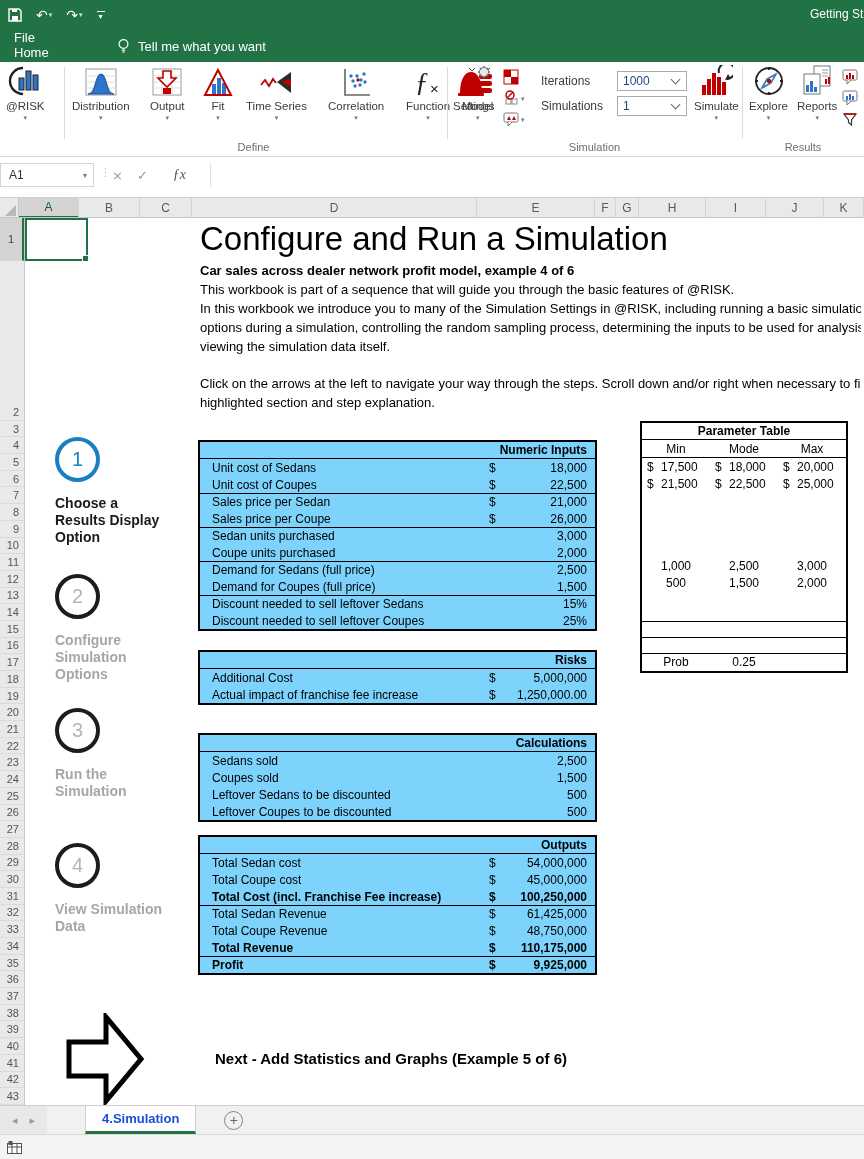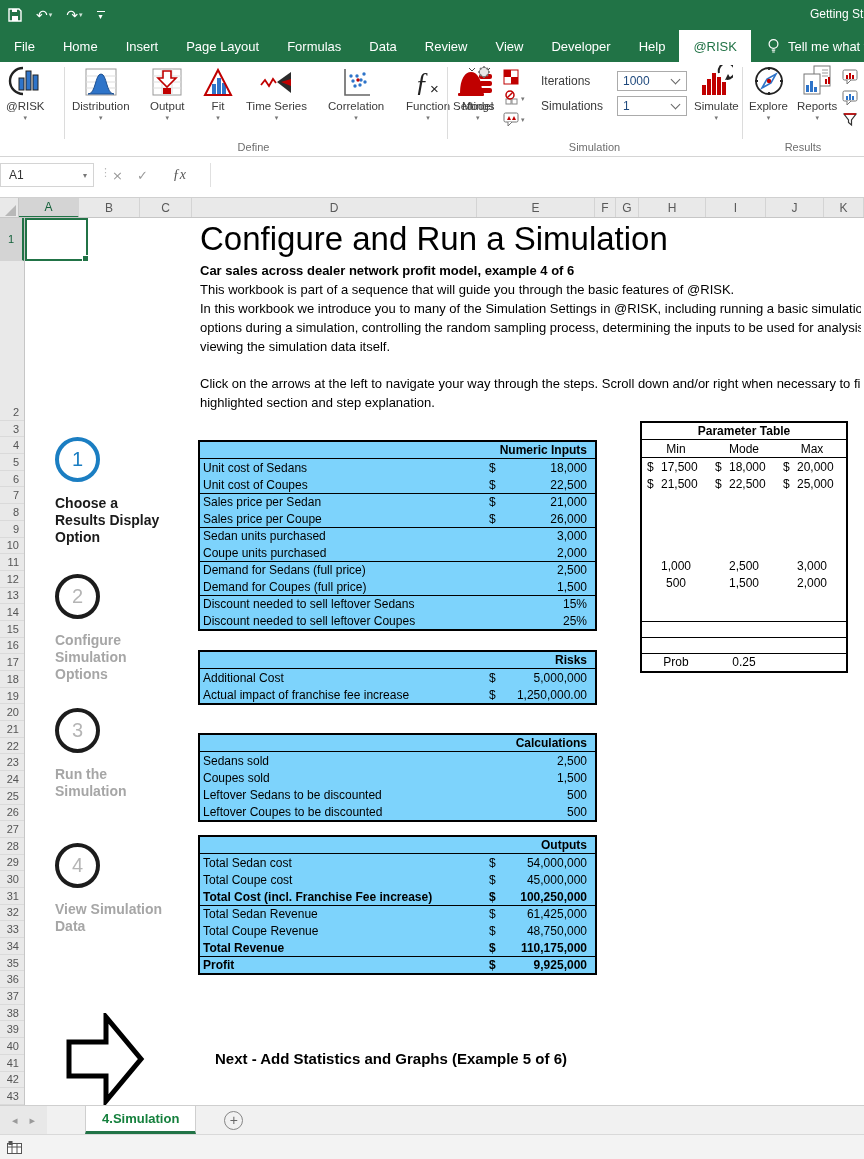--- a/index.html
+++ b/index.html
@@ -12,21 +12,21 @@
   .qat { position:absolute; left:8px; top:0; height:30px; display:flex; align-items:center; gap:14px; }
   .qat-btn { color:#fff; font-size:14px; font-family:"DejaVu Sans",sans-serif; cursor:default; display:flex; align-items:center; }
   .qat-sub { font-size:7px; color:#cfe3d8; margin-left:1px; }
   .qat-custom { display:flex; flex-direction:column; align-items:center; line-height:5px; }
   .qat-custom .bar { width:8px; border-top:1.5px solid #fff; margin-bottom:2px; }
   .qat-custom .chv { font-size:8px; font-family:"DejaVu Sans",sans-serif; }
   .wtitle { position:absolute; left:810px; top:7px; font-size:12px; white-space:nowrap; }
 
   
   .menubar { position:absolute; left:0; top:30px; width:864px; height:32px; background:#217346; display:flex; align-items:stretch; overflow:hidden; }
-  .mtabs { display:flex; }
+  .mtabs { display:flex;flex-direction:column; }
   .mtab { color:#fff; font-size:13px; padding:0 14px; display:flex; align-items:center; white-space:nowrap; }
   .mtab.active { background:#fff; color:#217346; }
   .tellme { display:flex; align-items:center; color:#fff; font-size:13px; gap:8px; padding-left:16px; white-space:nowrap; }
 
   
   .ribbon { position:absolute; left:0; top:62px; width:864px; height:95px; background:#fff; border-bottom:1px solid #d5d5d5; }
   .vdiv { position:absolute; top:5px; height:72px; width:1px; background:#dcdcdc; }
   .bigbtn { position:absolute; top:3px; display:flex; flex-direction:column; align-items:center; color:#3b3b3b; font-size:11.5px; }
   .bicon { height:32px; display:flex; align-items:flex-end; }
   .blabel { margin-top:3px; white-space:nowrap; }
@@ -78,21 +78,21 @@
   .scircle { width:45px; height:45px; border-radius:50%; border:4px solid #1c1c1c; display:flex; align-items:center; justify-content:center; font-size:20px; color:#b5b5b5; background:#fff; }
   .slabel { margin-top:13px; font-size:14px; font-weight:bold; line-height:17px; color:#a6a6a6; }
   .step.active .scircle { border-color:#1b7ec2; color:#1b7ec2; }
   .step.active .slabel { color:#1a1a1a; }
 
   .xtable { position:absolute; left:173px; width:399px; background:#7dd3fc; border:2px solid #000; font-size:12px; }
   .thead { height:17px; border-bottom:1px solid #000; font-weight:bold; display:flex; align-items:center; justify-content:flex-end; padding-right:8px; }
   .trow { height:17px; display:flex; align-items:center; }
   .trow.sep { border-top:1px solid #000; }
   .trow.bold { font-weight:bold; }
-  .lbl { flex:1; padding-left:3px; white-space:nowrap; overflow:hidden; }
+  .lbl { flex:1; padding-left:12px; white-space:nowrap; overflow:hidden; }
   .cellval { display:flex; width:106px; align-items:center; }
   .cur { width:18px; text-align:left; }
   .val { flex:1; text-align:right; padding-right:8px; white-space:nowrap; }
 
   .ptable { position:absolute; left:615px; top:203px; width:208px; background:#fff; border:2px solid #000; font-size:12px; }
   .pt-title { height:17px; border-bottom:1px solid #000; font-weight:bold; text-align:center; line-height:17px; }
   .pt-cols { height:18px; border-bottom:1px solid #000; display:flex; }
   .pt-cell { width:68px; text-align:center; line-height:18px; }
   .pt-crow, .pt-prow { height:17px; display:flex; }
   .pc { width:68px; display:flex; align-items:center; padding:0 5px; }
@@ -102,21 +102,21 @@
   .pt-gap2 { height:30px; border-bottom:1px solid #000; }
   .pt-empty { height:16px; border-bottom:1px solid #000; }
   .pt-prob { height:17px; display:flex; align-items:center; }
 
   .nextnote { position:absolute; left:190px; top:832px; font-size:15px; font-weight:bold; white-space:nowrap; }
   .bigarrow { position:absolute; left:40px; top:795px; }
 
   
   .tabbar { position:absolute; left:0; top:1105px; width:864px; height:29px; background:#f1f1f1; border-top:1px solid #cfcfcf; display:flex; align-items:stretch; }
   .tabnav { display:flex; align-items:center; gap:12px; padding:0 12px; color:#9a9a9a; font-size:11px; font-family:"DejaVu Sans",sans-serif; background:#e8e8e8; }
-  .sheettab { margin-left:38px; background:#fff; border-left:1px solid #cfcfcf; border-right:1px solid #cfcfcf; border-bottom:3px solid #217346; color:#15803d; font-weight:bold; font-size:13px; display:flex; align-items:center; padding:0 16px; }
+  .sheettab { margin-left:38px; background:#fff; border-left:1px solid #cfcfcf; border-right:1px solid #cfcfcf; border-bottom:3px solid #217346; color:#1d4ed8; font-weight:bold; font-size:13px; display:flex; align-items:center; padding:0 16px; }
   .newsheet { width:19px; height:19px; border-radius:50%; border:1.5px solid #868686; color:#666; display:flex; align-items:center; justify-content:center; font-size:14px; margin:auto 0 auto 28px; line-height:1; }
 
   
   .statusbar { position:absolute; left:0; top:1134px; width:864px; height:25px; background:#f3f3f3; border-top:1px solid #d9d9d9; }
   .modeicon { position:absolute; left:7px; top:6px; }
 </style>
 </head>
 <body>
 
 <div class="screen">

